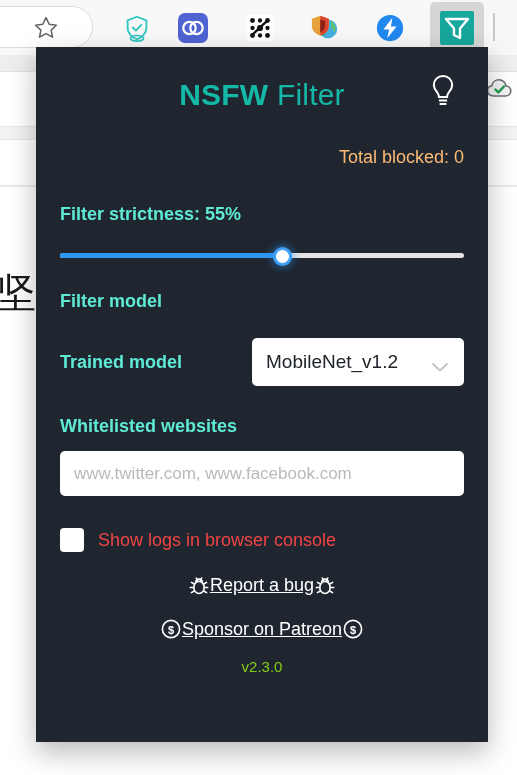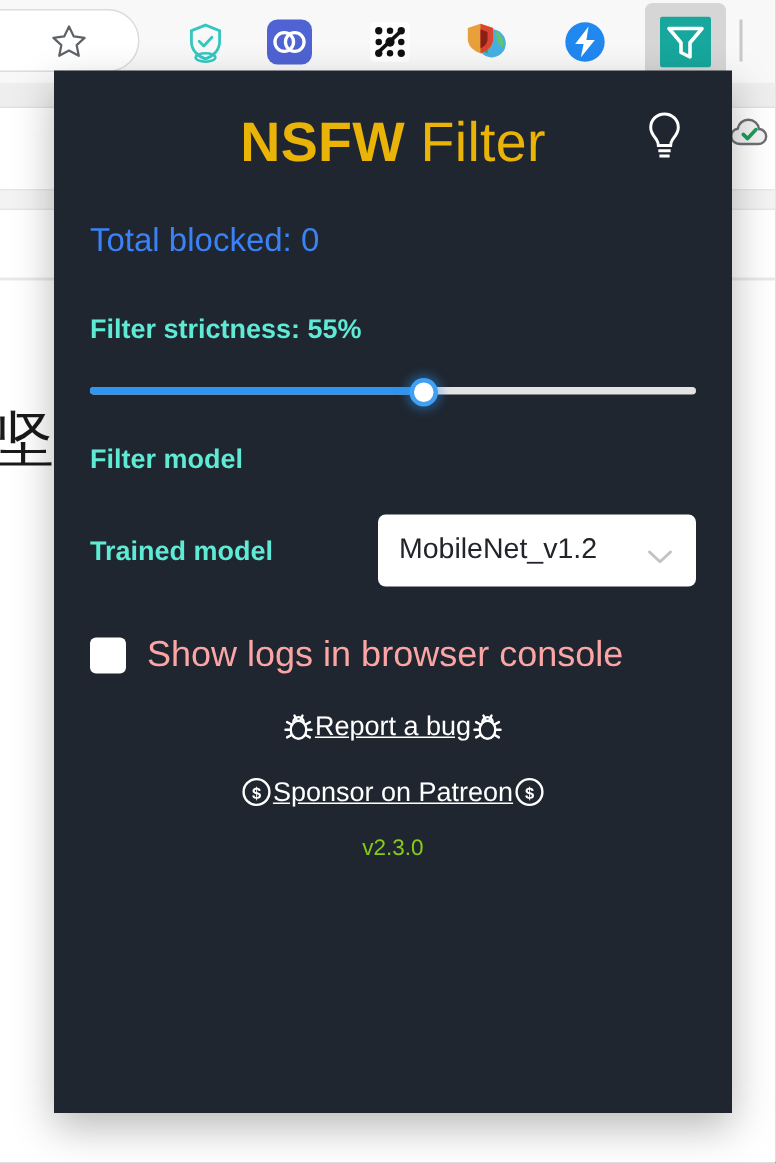--- a/index.html
+++ b/index.html
@@ -68,29 +68,29 @@
     background: #1f2630;
     box-shadow: 0 10px 26px rgba(0,0,0,0.28);
     padding: 0 24px;
   }
   .popup-header {
     position: relative;
     height: 96px;
     display: flex; align-items: center; justify-content: center;
   }
   .title {
-    font-size: 37px; color: #eab308; letter-spacing: 0.2px;
+    font-size: 30px; color: #14b8a6; letter-spacing: 0.2px;
   }
   .title b { font-weight: 700; }
   .title span.light { font-weight: 400; }
   .bulb-icon {
     position: absolute; right: 6px; top: 26px; width: 30px; height: 38px;
   }
   .total-blocked {
-    text-align: left; color: #3b82f6; font-size: 22px;
+    text-align: right; color: #fdba74; font-size: 18px;
     margin-top: 4px;
   }
 
   .label {
     color: #5eead4; font-size: 18px; font-weight: bold;
   }
 
   .slider-block { margin-top: 36px; }
   .slider-wrap { position: relative; margin-top: 22px; height: 18px; }
   .track {
@@ -137,21 +137,21 @@
   .text-input::placeholder { color: #b9b9bd; }
 
   .check-row {
     display: flex; align-items: center; gap: 14px;
     margin-top: 32px;
   }
   .checkbox {
     width: 24px; height: 24px;
     background: #ffffff; border-radius: 4px; flex: none;
   }
-  .check-label { color: #fca5a5; font-size: 24px; }
+  .check-label { color: #ef4444; font-size: 18px; }
 
   .link-row {
     display: flex; align-items: center; justify-content: center;
     margin-top: 22px;
   }
   .link {
     color: #ffffff; font-size: 18px;
     text-decoration: underline; cursor: pointer;
   }
   .glyph-icon { width: 22px; height: 22px; flex: none; }
@@ -287,20 +287,24 @@
       <div class="select">
         <span class="val">MobileNet_v1.2</span>
         <span class="chev">
           <svg viewBox="0 0 20 12" width="20" height="12">
             <path d="M3 3 L10 9.5 L17 3" fill="none" stroke="#c3c3c6" stroke-width="2" stroke-linecap="round" stroke-linejoin="round"></path>
           </svg>
         </span>
       </div>
     </div>
 
+    <div class="whitelist-block">
+      <div class="label">Whitelisted websites</div>
+      <input class="text-input" type="text" placeholder="www.twitter.com, www.facebook.com" style="">
+    </div>
 
     <div class="check-row">
       <span class="checkbox"></span>
       <span class="check-label">Show logs in browser console</span>
     </div>
 
     <div class="link-row">
       <span class="glyph-icon">
         <svg viewBox="0 0 22 22" width="22" height="22">
           <ellipse cx="11" cy="13.5" rx="5.2" ry="6" fill="none" stroke="#ffffff" stroke-width="1.6"></ellipse>

